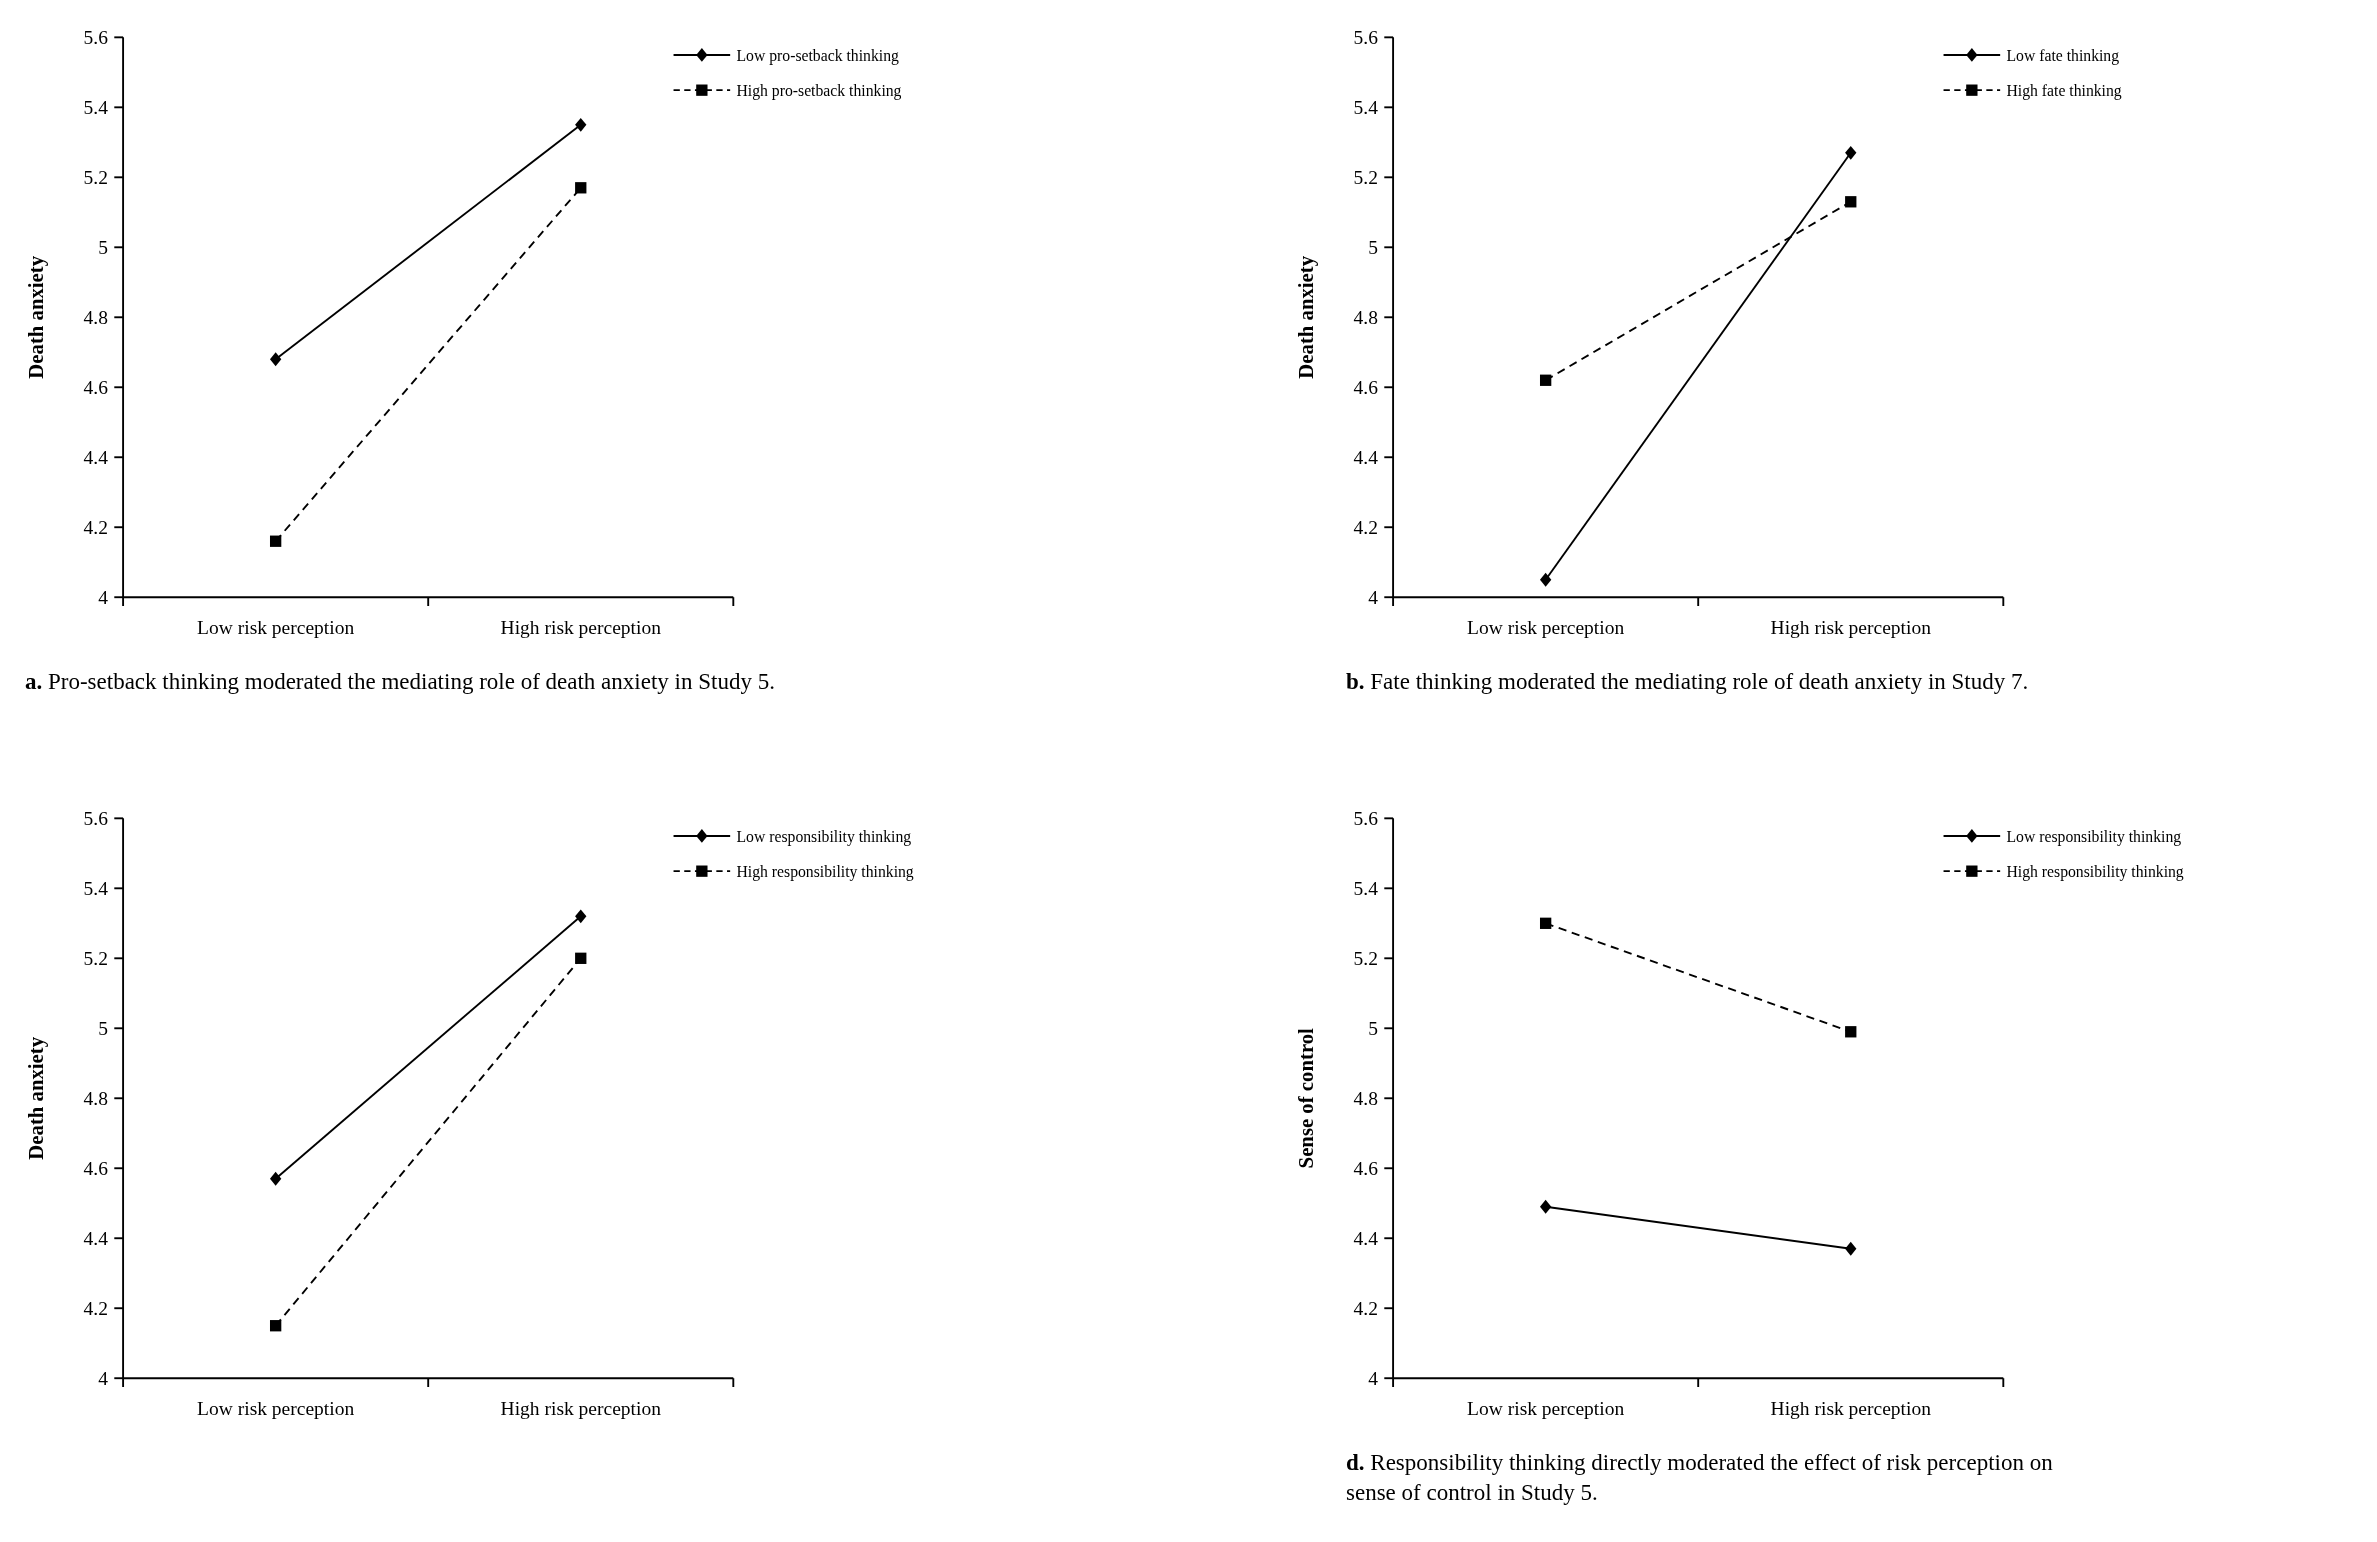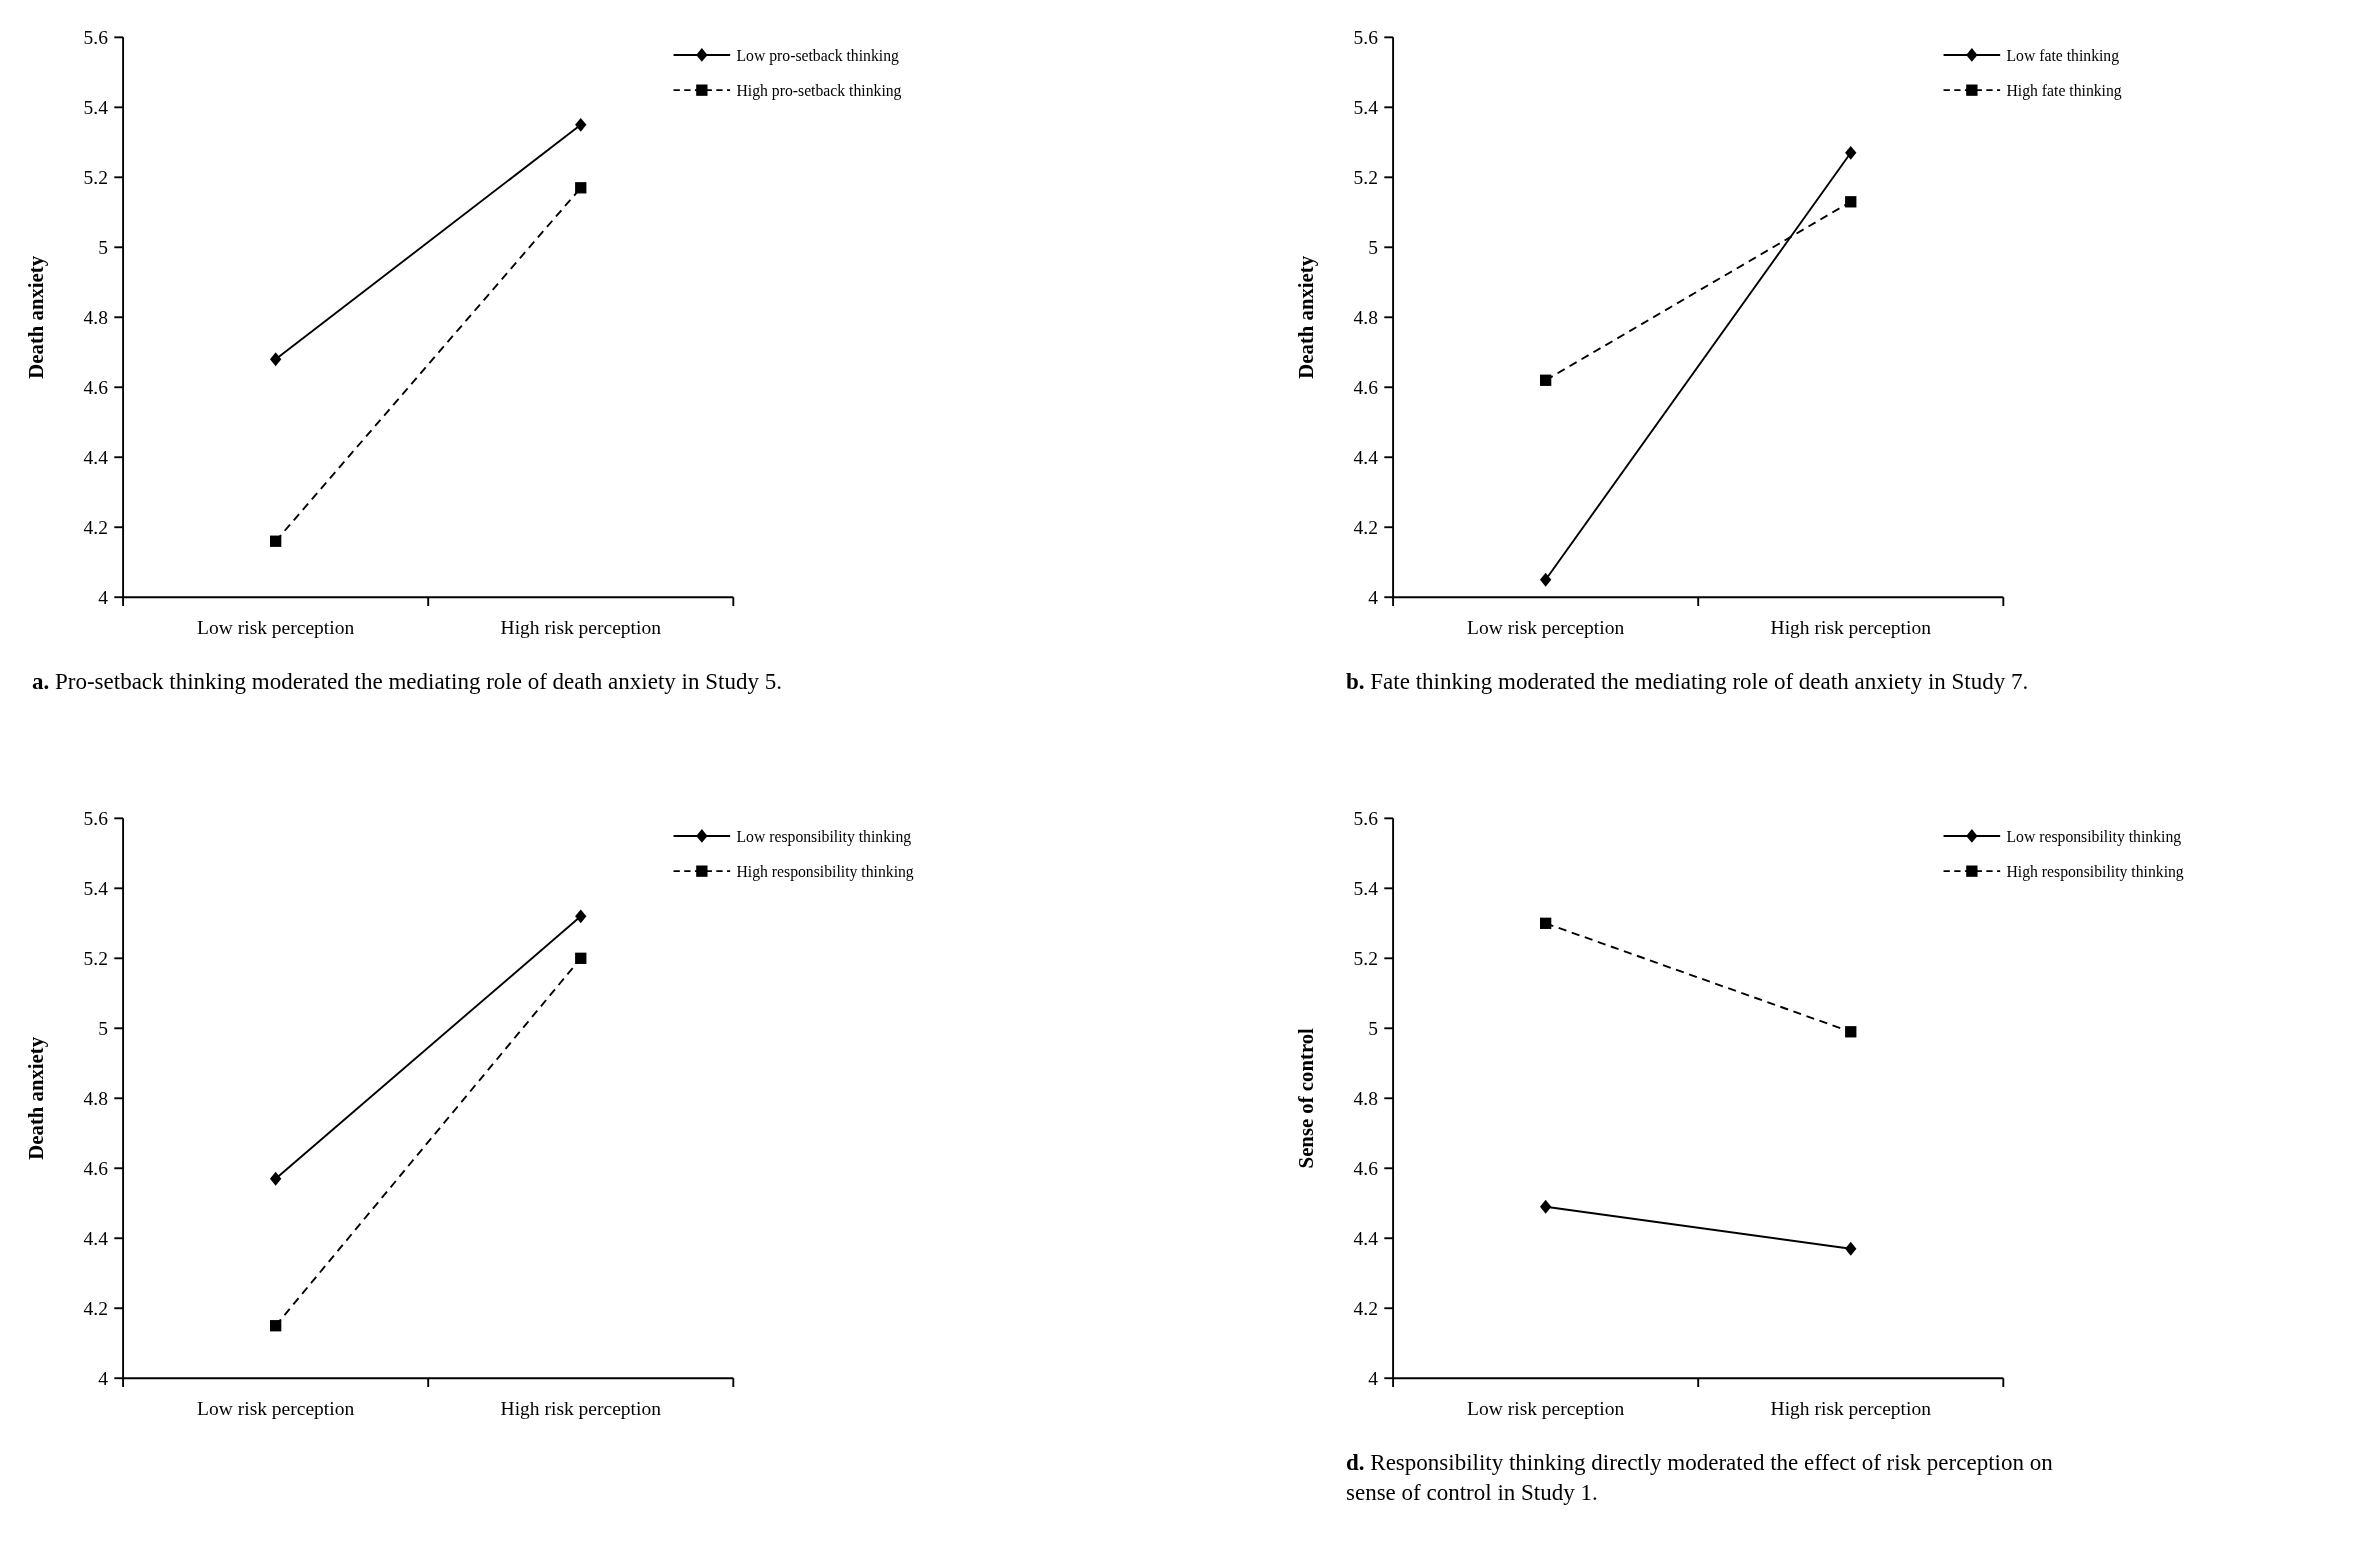--- a/index.html
+++ b/index.html
@@ -2,21 +2,21 @@
 <html style="font-size:10px"><head>
 <meta charset="utf-8">
 <style>
   *{margin:0;padding:0;box-sizing:border-box}
   html,body{background:#ffffff}
   body{width:2377px;height:1543px;overflow:hidden;font-family:"Liberation Serif",serif;color:#000}
   .page{display:grid;grid-template-columns:1189px 1189px;row-gap:94px;padding-top:8.8px}
   .cell{display:block}
   .cell svg{display:block;margin-left:12.6px}
   .cell.right svg{margin-left:94px}
-  .caption{margin:10px 0 0 32px;font-size:23px;line-height:1.28;color:#000}
+  .caption{margin:10px 0 0 25px;font-size:23px;line-height:1.28;color:#000}
   .cell.right .caption{margin-left:157px}
   .caption.narrow-c{max-width:673px}
   .caption.narrow-d{max-width:755px}
   .tick{font-family:"Liberation Serif",serif;font-size:31px;fill:#000}
   .leg{font-family:"Liberation Serif",serif;font-size:25px;fill:#000}
   .ylab{font-family:"Liberation Serif",serif;font-size:33px;font-weight:bold;fill:#000}
 </style>
 </head>
 <body>
 
@@ -195,18 +195,18 @@
         <rect x="893.5" y="375.3124999999998" width="18" height="18" fill="#000"></rect>
         <line x1="1050" y1="73" x2="1140" y2="73" stroke="#000" stroke-width="3"></line>
         <path d="M 1095 62 L 1104 73 L 1095 84 L 1086 73 Z" fill="#000"></path>
         <text x="1150" y="82" class="leg">Low responsibility thinking</text>
         <line x1="1050" y1="129" x2="1140" y2="129" stroke="#000" stroke-width="3" stroke-dasharray="10 7"></line>
         <rect x="1086" y="120" width="18" height="18" fill="#000"></rect>
         <text x="1150" y="138" class="leg">High responsibility thinking</text>
       </svg>
     <figcaption class="caption narrow-d">
       <b>d.</b>
-      <span>Responsibility thinking directly moderated the effect of risk perception on sense of control in Study 1.</span>
+      <span>Responsibility thinking directly moderated the effect of risk perception on sense of control in Study 5.</span>
     </figcaption>
   </figure>
 
 </div>
 
 
 </body></html>

